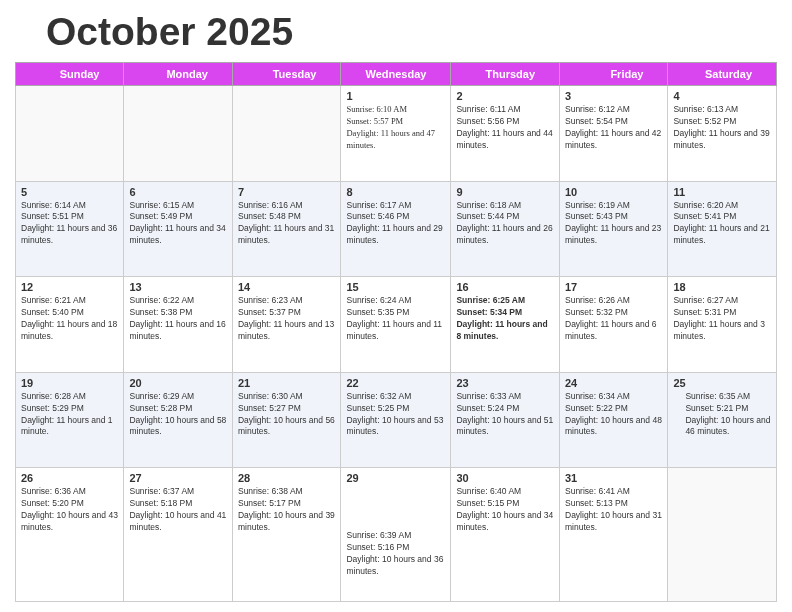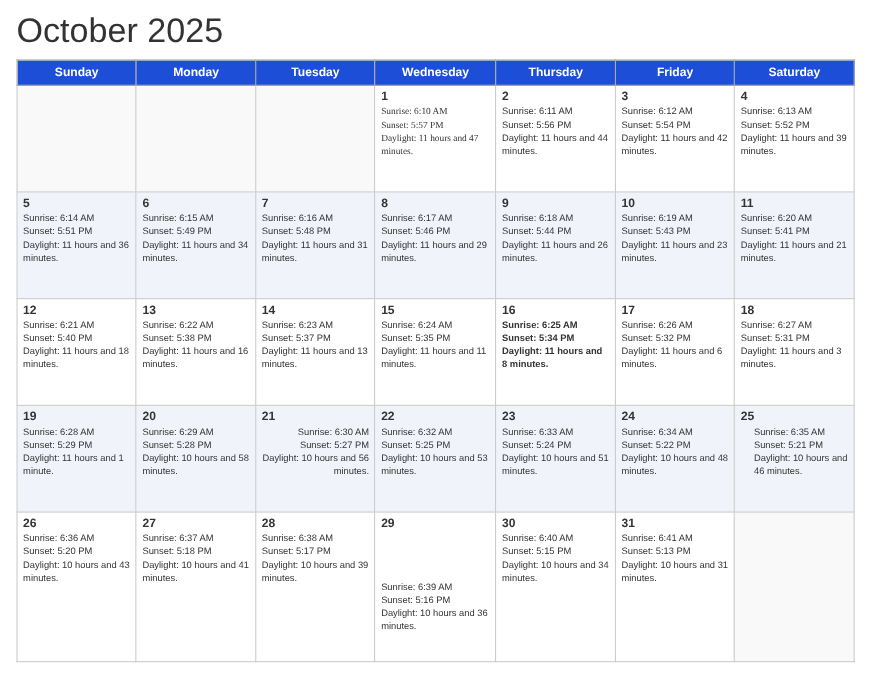--- a/index.html
+++ b/index.html
@@ -24,39 +24,40 @@
       margin-bottom: 8px;
     }
     .logo {
       display: flex;
       align-items: center;
     }
     .title-block {
       text-align: right;
     }
     .month-title {
-      font-size: 31px;
+      font-size: 39px;
       color: #333;
-      font-weight: 400;
+      font-weight: 700;
+      margin-left: 31px;
     }
     .location-title {
       font-size: 14px;
       color: #555;
     }
     .calendar-table {
       width: 100%;
       border-collapse: collapse;
       flex: 1;
     }
     .calendar-table th {
-      background-color: #1d4ed8;
+      background-color: #d946ef;
       color: #fff;
       font-size: 11px;
       font-weight: bold;
-      text-align: center;
+      text-align: right;
       padding: 5px 24px;
       border: 1px solid #aaa;
     }
     .calendar-table td {
       vertical-align: top;
       font-size: 9px;
       color: #333;
       padding: 4px 5px;
       border: 1px solid #ccc;
       width: calc(100% / 7);
@@ -229,21 +230,21 @@
 Daylight: 11 hours and 1 minute.</div>
           </td>
           <td>
             <span class="day-number">20</span>
             <div class="day-info" style="white-space: pre-line;">Sunrise: 6:29 AM
 Sunset: 5:28 PM
 Daylight: 10 hours and 58 minutes.</div>
           </td>
           <td>
             <span class="day-number">21</span>
-            <div class="day-info" style="white-space: pre-line; text-align: right;">Sunrise: 6:30 AM
+            <div class="day-info" style="white-space: pre-line;">Sunrise: 6:30 AM
 Sunset: 5:27 PM
 Daylight: 10 hours and 56 minutes.</div>
           </td>
           <td>
             <span class="day-number">22</span>
             <div class="day-info" style="white-space: pre-line;">Sunrise: 6:32 AM
 Sunset: 5:25 PM
 Daylight: 10 hours and 53 minutes.</div>
           </td>
           <td>

